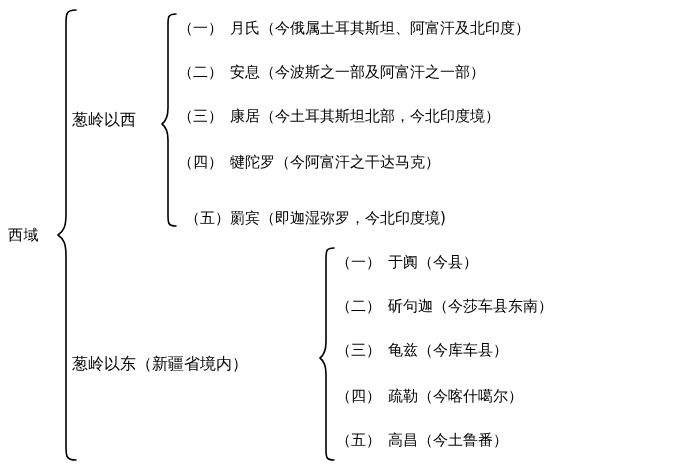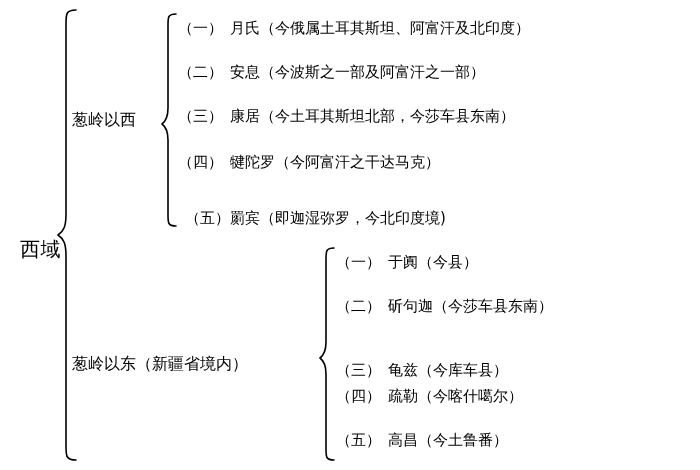--- a/index.html
+++ b/index.html
@@ -17,26 +17,25 @@
   #diagram {
     position: relative;
     width: 700px;
     height: 470px;
   }
 
   
   .root-label {
     position: absolute;
     left: 8px;
-    top: 236px;
-    font-size: 20px;
+    top: 222px;
+    font-size: 15px;
     line-height: 26px;
     letter-spacing: 0.5px;
     white-space: nowrap;
-    margin-left: 12px;
   }
 
   
   .brace-svg {
     position: absolute;
     overflow: visible;
   }
   .brace-svg path {
     fill: none;
     stroke: #000000;
@@ -78,21 +77,21 @@
   #w-item-0 { top: 16px; }
   #w-item-1 { top: 60px; }
   #w-item-2 { top: 104px; }
   #w-item-3 { top: 150px; }
   #w-item-4 { top: 206px; text-align: right; }
 
   
   .east-item { left: 336px; }
   #e-item-0 { top: 250px; }
   #e-item-1 { top: 294px; }
-  #e-item-2 { top: 338px; margin-top: 20px; }
+  #e-item-2 { top: 338px; }
   #e-item-3 { top: 384px; }
   #e-item-4 { top: 428px; }
 </style>
 </head>
 <body>
 
 <div id="diagram">
 
   <div class="root-label" id="root-label">西域</div>
 
@@ -106,21 +105,21 @@
     <path d="M16 2 C8 2, 8 5, 8 13 L8 96 C8 105, 6 109, 2 112 C6 115, 8 119, 8 128 L8 203 C8 211, 8 214, 16 214"></path>
   </svg>
 
   <div class="item-row west-item" id="w-item-0">
     <span class="item-num">（一）</span><span class="item-name">月氏</span><span class="item-note">（今俄属土耳其斯坦、阿富汗及北印度）</span>
   </div>
   <div class="item-row west-item" id="w-item-1">
     <span class="item-num">（二）</span><span class="item-name">安息</span><span class="item-note">（今波斯之一部及阿富汗之一部）</span>
   </div>
   <div class="item-row west-item" id="w-item-2">
-    <span class="item-num">（三）</span><span class="item-name">康居</span><span class="item-note">（今土耳其斯坦北部，今莎车县东南）</span>
+    <span class="item-num">（三）</span><span class="item-name">康居</span><span class="item-note">（今土耳其斯坦北部，今北印度境）</span>
   </div>
   <div class="item-row west-item" id="w-item-3">
     <span class="item-num">（四）</span><span class="item-name">犍陀罗</span><span class="item-note">（今阿富汗之干达马克）</span>
   </div>
   <div class="item-row west-item" id="w-item-4">
     <span class="item-num">（五）</span><span class="item-name">罽宾</span><span class="item-note">（即迦湿弥罗，今北印度境)</span>
   </div>
 
   <div class="group-label" id="group-east-label">葱岭以东（新疆省境内）</div>
 

